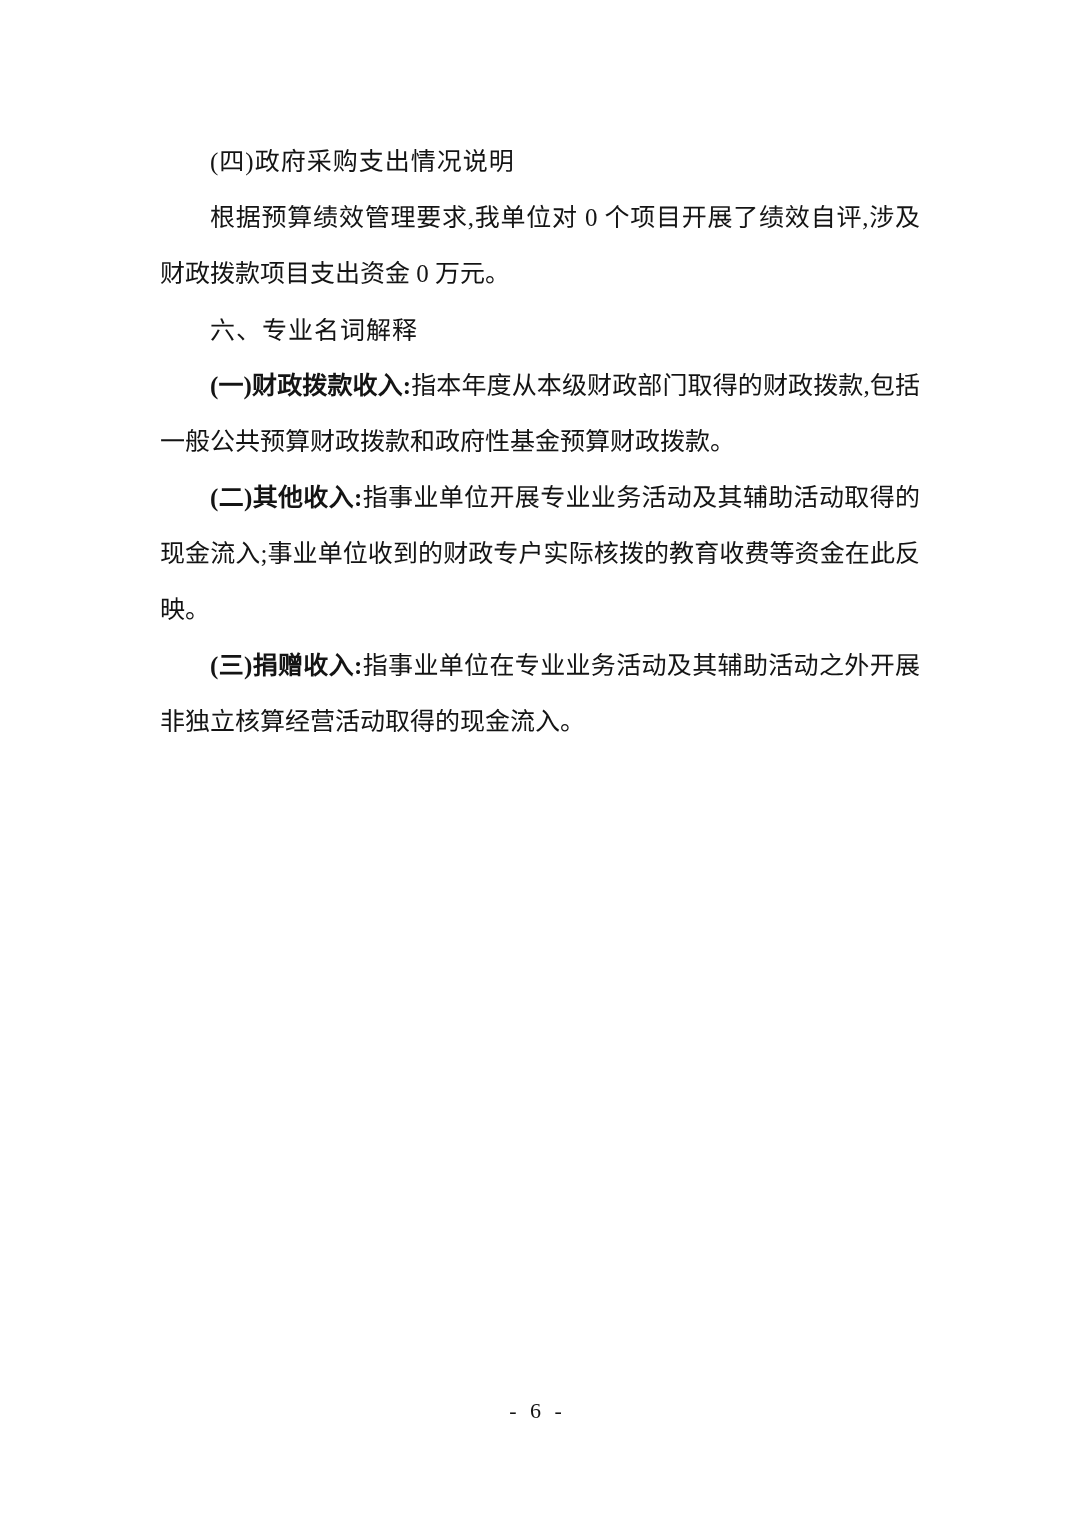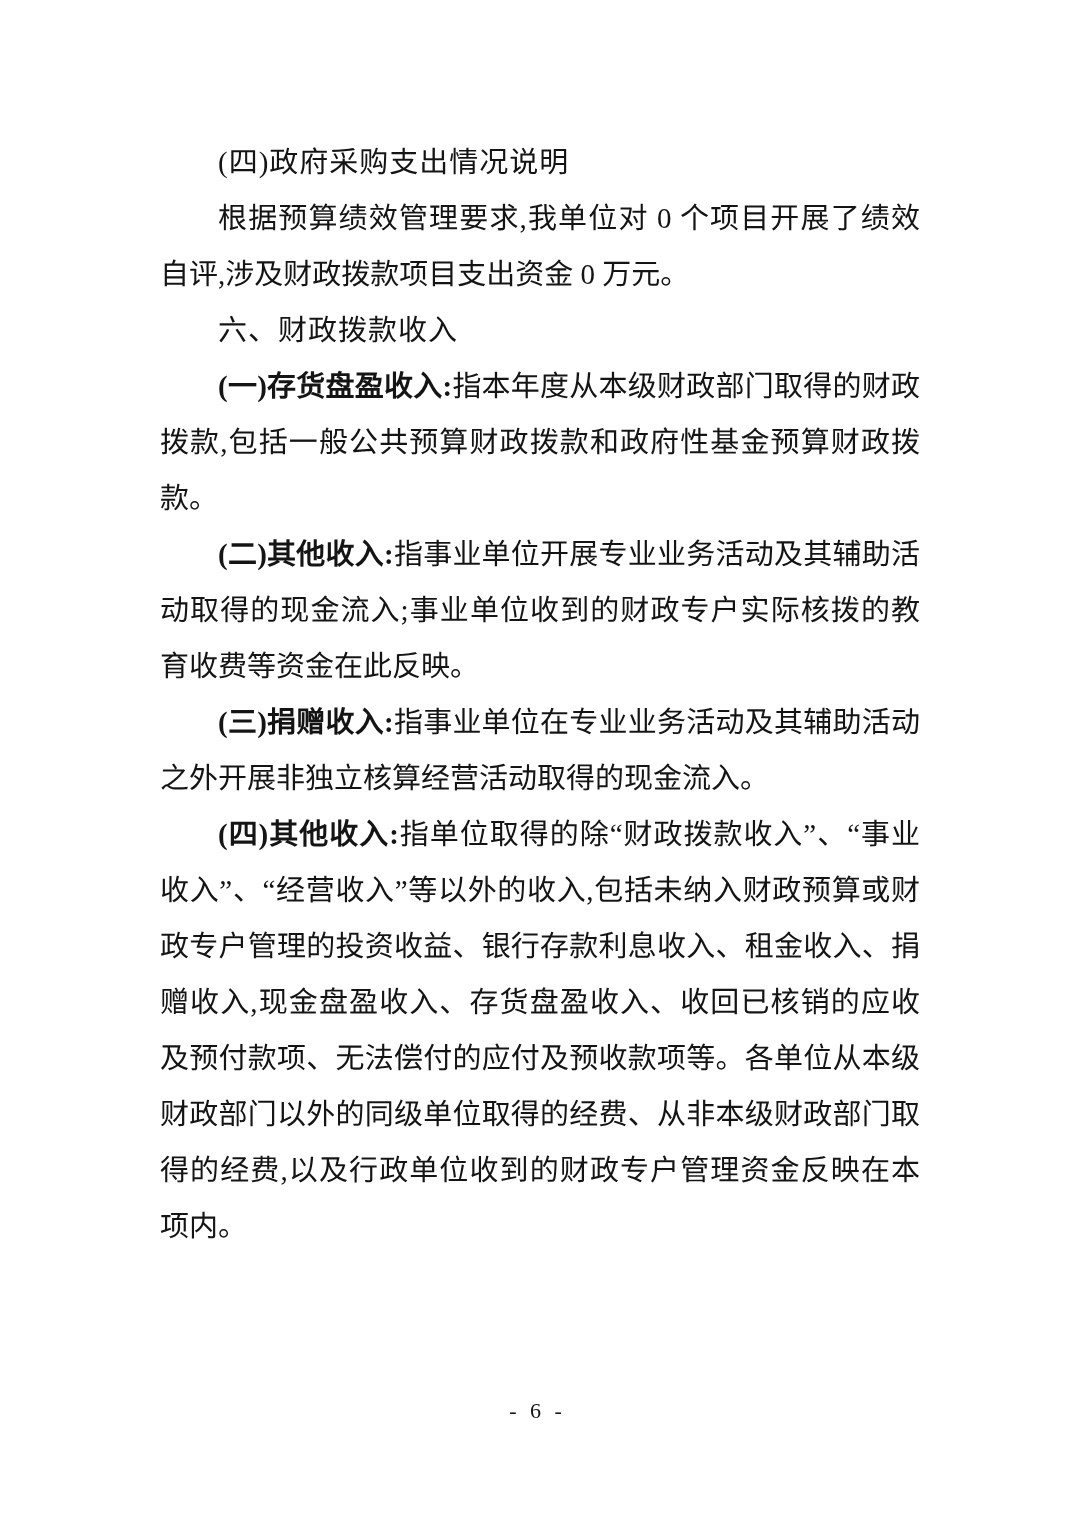--- a/index.html
+++ b/index.html
@@ -26,21 +26,21 @@
     line-height: 56px;
     text-align: justify;
     text-justify: inter-ideograph;
   }
   .content p,
   .content h2,
   .content h3 {
     margin: 0;
     padding: 0;
     text-indent: 2em;
-    font-size: 29px;
+    font-size: 25px;
     line-height: 56px;
     font-weight: normal;
   }
   
   .kai-heading {
     font-family: "Liberation Serif", "DejaVu Serif", serif;
     font-weight: bold;
     letter-spacing: 1px;
   }
   
@@ -71,36 +71,33 @@
 
 <div class="page">
   <main class="content">
 
     <h3 class="kai-heading">(四)政府采购支出情况说明</h3>
 
 
 
     <p>根据预算绩效管理要求,我单位对 0 个项目开展了绩效自评,涉及财政拨款项目支出资金 0 万元。</p>
 
-    <h2 class="hei-heading">六、财政拨款收入</h2>
+    <h2 class="hei-heading">六、专业名词解释</h2>
 
     <p>
-      <span class="para-lead">(一)存货盘盈收入:</span><span>指本年度从本级财政部门取得的财政拨款,包括一般公共预算财政拨款和政府性基金预算财政拨款。</span>
+      <span class="para-lead">(一)财政拨款收入:</span><span>指本年度从本级财政部门取得的财政拨款,包括一般公共预算财政拨款和政府性基金预算财政拨款。</span>
     </p>
 
     <p>
       <span class="para-lead">(二)其他收入:</span><span>指事业单位开展专业业务活动及其辅助活动取得的现金流入;事业单位收到的财政专户实际核拨的教育收费等资金在此反映。</span>
     </p>
 
     <p>
       <span class="para-lead">(三)捐赠收入:</span><span>指事业单位在专业业务活动及其辅助活动之外开展非独立核算经营活动取得的现金流入。</span>
     </p>
 
-    <p>
-      <span class="para-lead">(四)其他收入:</span><span>指单位取得的除“财政拨款收入”、“事业收入”、“经营收入”等以外的收入,包括未纳入财政预算或财政专户管理的投资收益、银行存款利息收入、租金收入、捐赠收入,现金盘盈收入、存货盘盈收入、收回已核销的应收及预付款项、无法偿付的应付及预收款项等。各单位从本级财政部门以外的同级单位取得的经费、从非本级财政部门取得的经费,以及行政单位收到的财政专户管理资金反映在本项内。</span>
-    </p>
 
   </main>
 
   <footer class="footer">
     <span>- 6 -</span>
   </footer>
 </div>
 
 </body></html>

